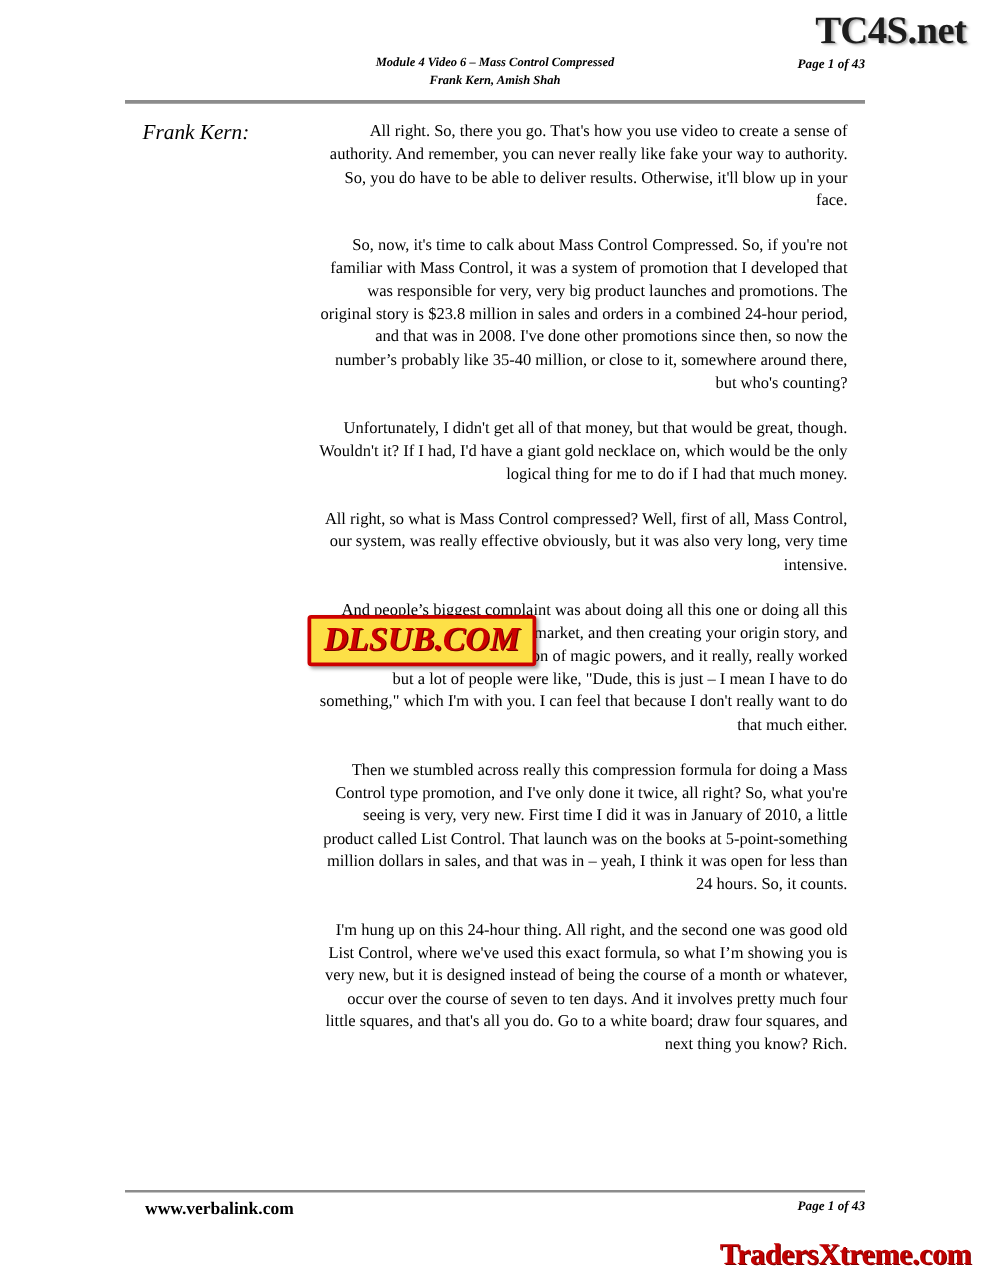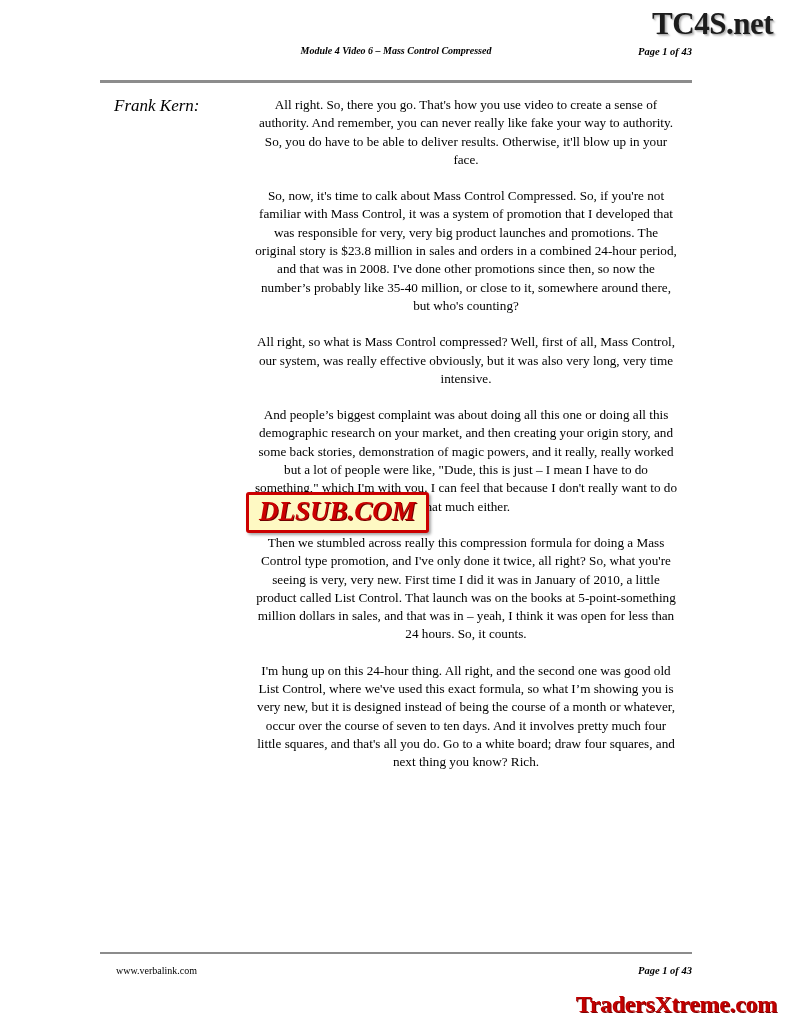--- a/index.html
+++ b/index.html
@@ -46,21 +46,21 @@
   }
   .wm-dlsub {
     position: absolute;
     left: 246px;
     top: 492px;
     font-family: "Liberation Serif", serif;
     font-weight: bold;
     font-style: italic;
     font-size: 27px;
     color: #cc0000;
-    background: #fef9c3;
+    background: #fde047;
     border: 3px solid #cc0000;
     border-radius: 3px;
     padding: 1px 10px 3px 10px;
     letter-spacing: 0px;
     text-shadow: 1px 1px 0 #6e0000;
     box-shadow: 2px 2px 3px rgba(0,0,0,0.35);
   }
 
   
   .header {
@@ -104,21 +104,21 @@
     font-size: 17px;
     font-family: "Liberation Serif", serif;
   }
   .transcript {
     position: absolute;
     left: 254px;
     top: 96px;
     width: 424px;
     font-size: 13.2px;
     line-height: 18.3px;
-    text-align: center;
+    text-align: right;
     font-family: "Liberation Serif", serif;
   }
   .transcript p {
     margin: 0 0 18px 0;
   }
   .transcript p:last-child { margin-bottom: 0; }
 
   
   .rule-bottom {
     position: absolute;
@@ -130,50 +130,52 @@
   }
   .footer {
     position: absolute;
     left: 116px;
     bottom: 48px;
     width: 576px;
     font-family: "Liberation Serif", serif;
   }
   .footer-left {
     float: left;
-    font-weight: normal;
-    font-size: 10px;
+    font-weight: bold;
+    font-size: 14px;
   }
   .footer-right {
     float: right;
     font-weight: bold;
     font-style: italic;
     font-size: 10.5px;
   }
   .clear { clear: both; }
 </style>
 </head>
 <body>
 
 <div class="page">
 
   <div class="wm-tc4s">TC4S.net</div>
 
   <div class="header">
     <div class="header-center">Module 4 Video 6 – Mass Control Compressed</div>
+    <div class="header-center">Frank Kern, Amish Shah</div>
     <div class="header-page">Page 1 of 43</div>
   </div>
 
   <div class="rule-top"></div>
 
   <div class="speaker">Frank Kern:</div>
 
   <div class="transcript">
     <p>All right.  So, there you go.  That's how you use video to create a sense of authority.  And remember, you can never really like fake your way to authority.  So, you do have to be able to deliver results.  Otherwise, it'll blow up in your face.</p>
     <p>So, now, it's time to calk about Mass Control Compressed.  So, if you're not familiar with Mass Control, it was a system of promotion that I developed that was responsible for very, very big product launches and promotions.  The original story is $23.8 million in sales and orders in a combined 24-hour period, and that was in 2008.  I've done other promotions since then, so now the number’s probably like 35-40 million, or close to it, somewhere around there, but who's counting?</p>
+    <p>Unfortunately, I didn't get all of that money, but that would be great, though.  Wouldn't it?  If I had, I'd have a giant gold necklace on, which would be the only logical thing for me to do if I had that much money.</p>
     <p>All right, so what is Mass Control compressed?  Well, first of all, Mass Control, our system, was really effective obviously, but it was also very long, very time intensive.</p>
     <p>And people’s biggest complaint was about doing all this one or doing all this demographic research on your market, and then creating your origin story, and some back stories, demonstration of magic powers, and it really, really worked but a lot of people were like, "Dude, this is just – I mean I have to do something," which I'm with you.  I can feel that because I don't really want to do that much either.</p>
     <p>Then we stumbled across really this compression formula for doing a Mass Control type promotion, and I've only done it twice, all right?  So, what you're seeing is very, very new.  First time I did it was in January of 2010, a little product called List Control.  That launch was on the books at 5-point-something million dollars in sales, and that was in – yeah, I think it was open for less than 24 hours.  So, it counts.</p>
     <p>I'm hung up on this 24-hour thing.  All right, and the second one was good old List Control, where we've used this exact formula, so what I’m showing you is very new, but it is designed instead of being the course of a month or whatever, occur over the course of seven to ten days.  And it involves pretty much four little squares, and that's all you do.  Go to a white board; draw four squares, and next thing you know?  Rich.</p>
   </div>
 
   <div class="wm-dlsub">DLSUB.COM</div>
 
   <div class="rule-bottom"></div>
 

